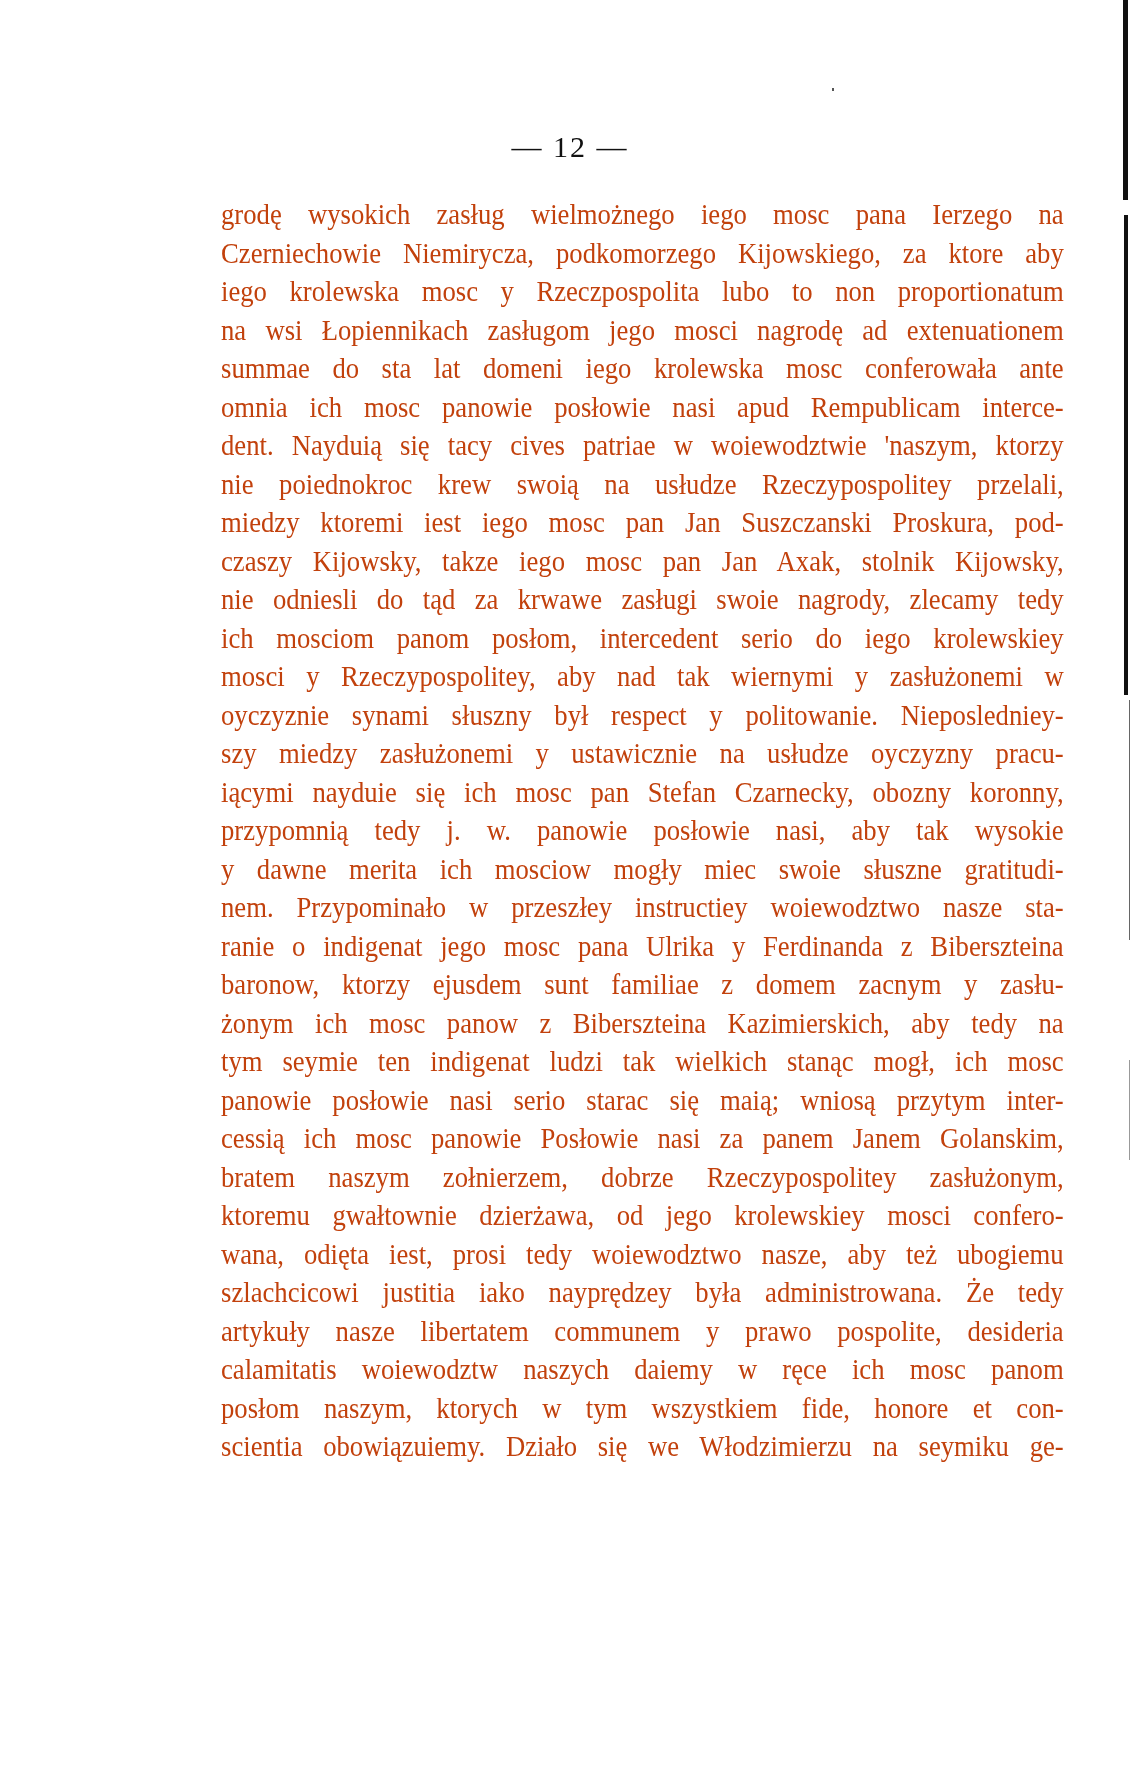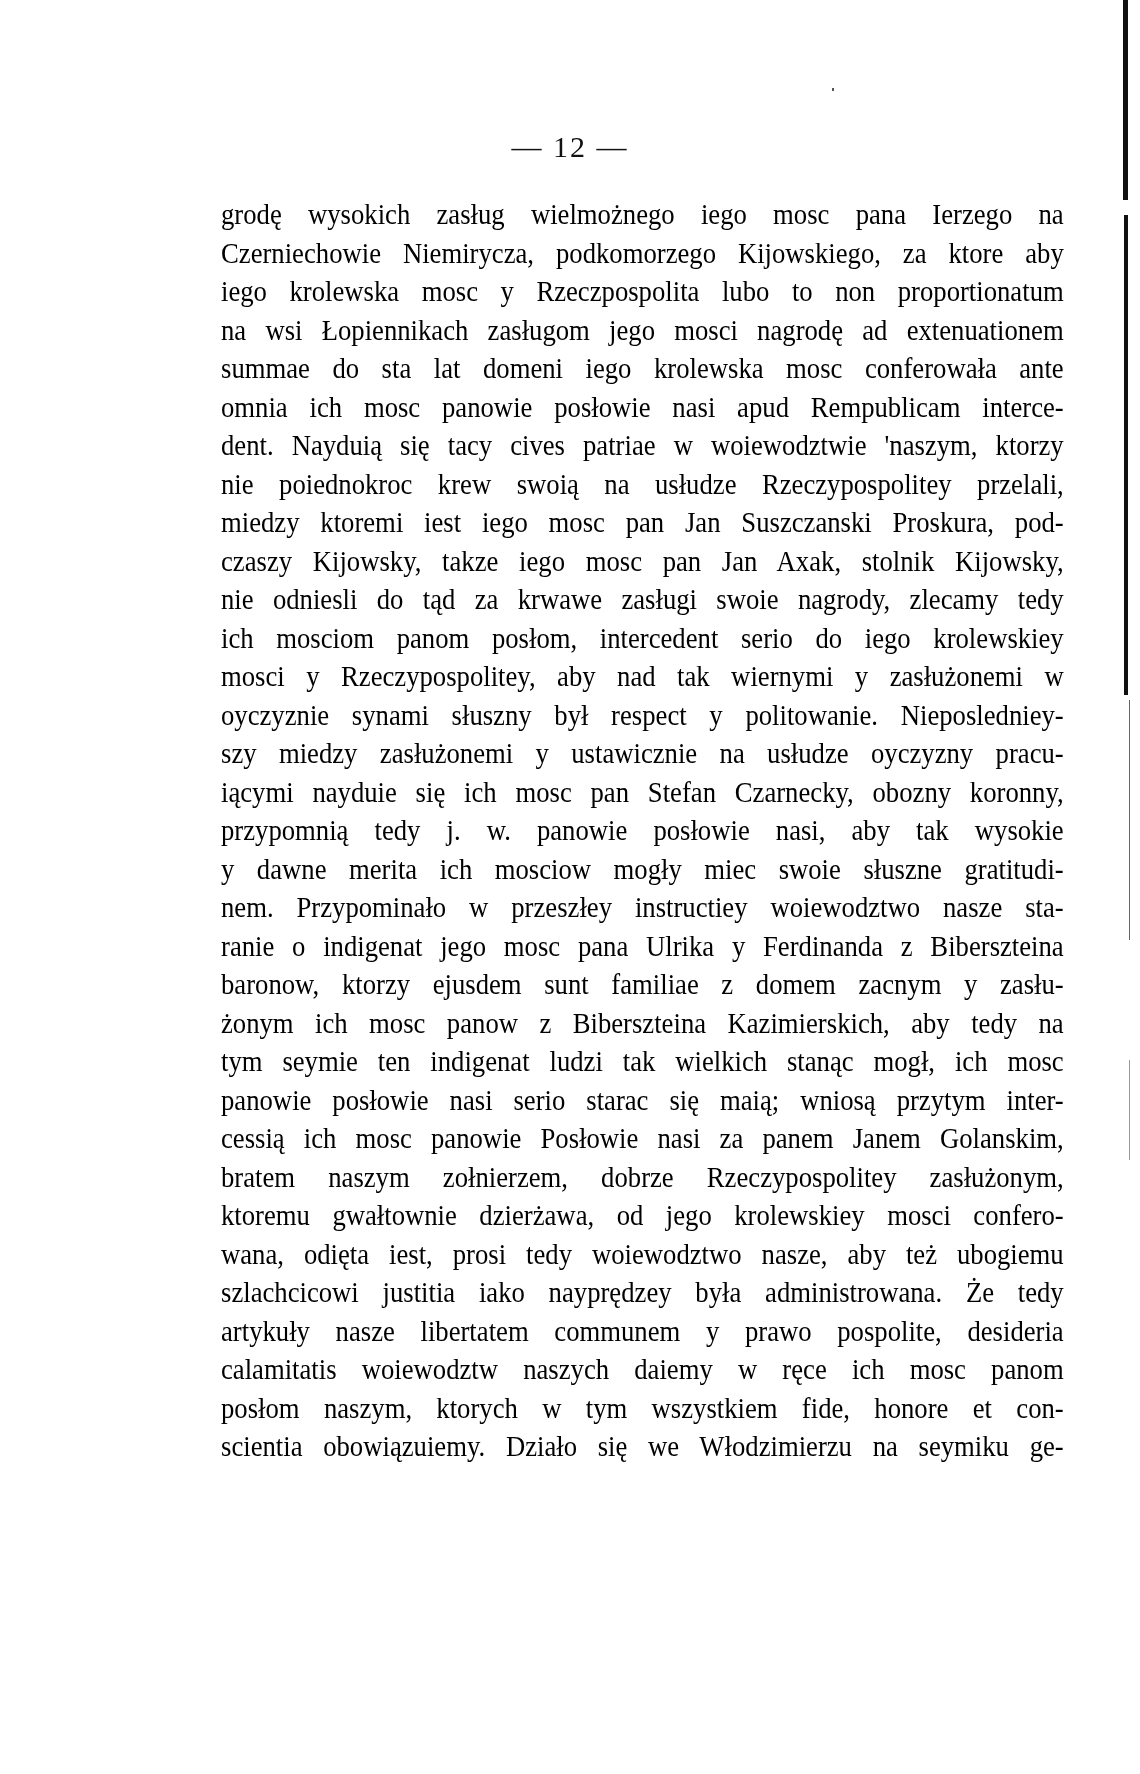--- a/index.html
+++ b/index.html
@@ -7,21 +7,21 @@
   .page { position: absolute; left: 0; top: 0; width: 1140px; height: 1774px; background: #fff; }
   .page-number {
     position: absolute; left: 0; width: 1140px; top: 130px;
     text-align: center;
     font-family: "Liberation Serif", "DejaVu Serif", serif;
     font-size: 30px; color: #111; letter-spacing: 2px;
   }
   .text-block {
     position: absolute; left: 221px; top: 195px; width: 843px;
     font-family: "Liberation Serif", "DejaVu Serif", serif;
-    font-size: 29px; color: #000000;
+    font-size: 29px; color: #c2410c;
   }
   .line {
     display: block; height: 38.5px; line-height: 38.5px;
     white-space: nowrap;
     text-align: justify; text-align-last: justify;
     transform: scaleX(0.92); transform-origin: left center; width: 916px;
   }
   .line.last { text-align-last: justify; }
   .scan-edge {
     position: absolute; left: 1123px; top: 0; width: 5px; height: 200px;

